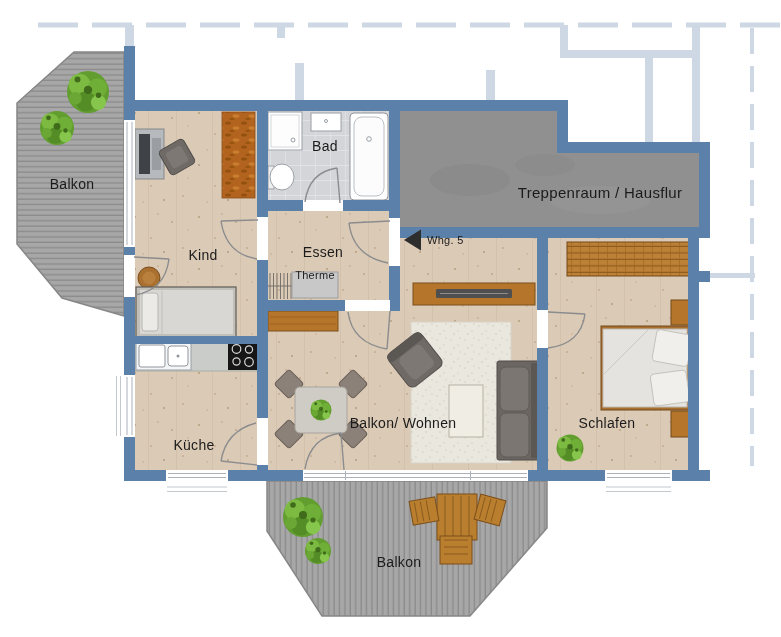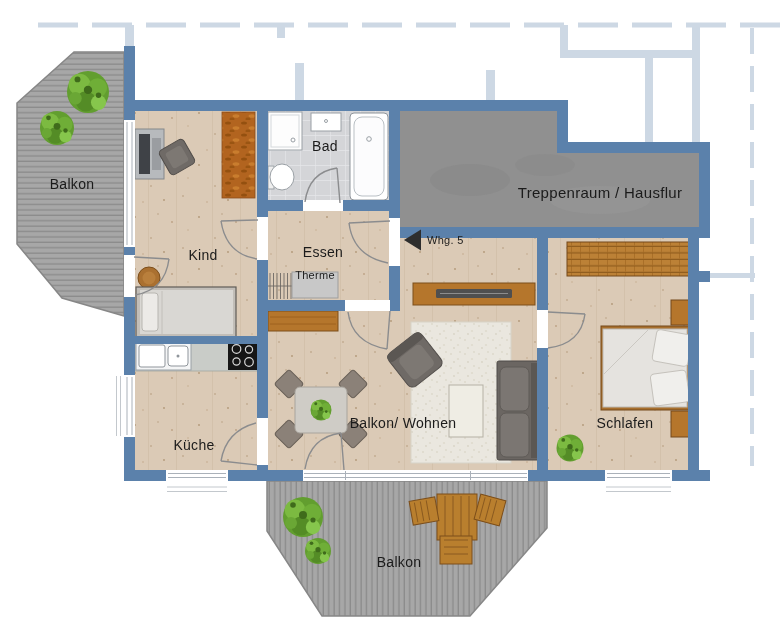--- a/index.html
+++ b/index.html
@@ -339,18 +339,18 @@
 </svg>
 
 <div id="labels">
   <div class="lbl" style="left:72px;top:184px">Balkon</div>
   <div class="lbl" style="left:203px;top:255px">Kind</div>
   <div class="lbl" style="left:325px;top:146px">Bad</div>
   <div class="lbl" style="left:323px;top:252px">Essen</div>
   <div class="lbl lbl-big" style="left:600px;top:192px">Treppenraum / Hausflur</div>
   <div class="lbl" style="left:194px;top:445px">Küche</div>
   <div class="lbl" style="left:403px;top:423px">Balkon/ Wohnen</div>
-  <div class="lbl" style="left:625px;top:423px">Schlafen</div>
+  <div class="lbl" style="left:607px;top:423px">Schlafen</div>
   <div class="lbl" style="left:399px;top:562px">Balkon</div>
   <div class="lbl lbl-sm" style="left:315px;top:275px">Therme</div>
   <div class="lbl lbl-sm lbl-left" style="left:427px;top:240px">Whg. 5</div>
 </div>
 </div>
 
 </body></html>

